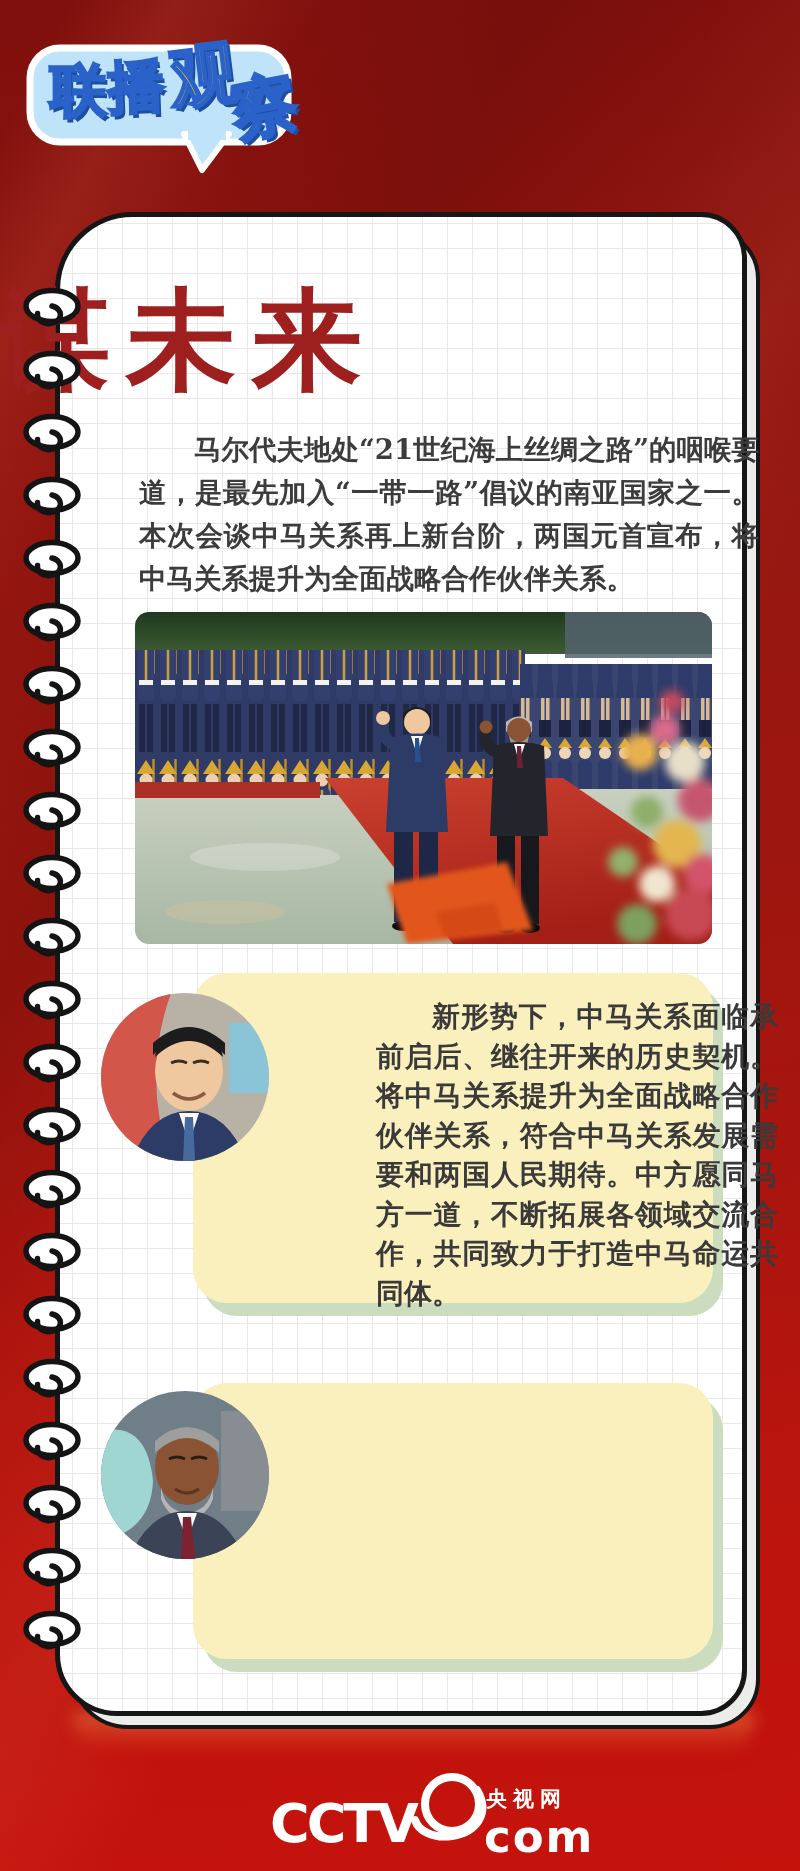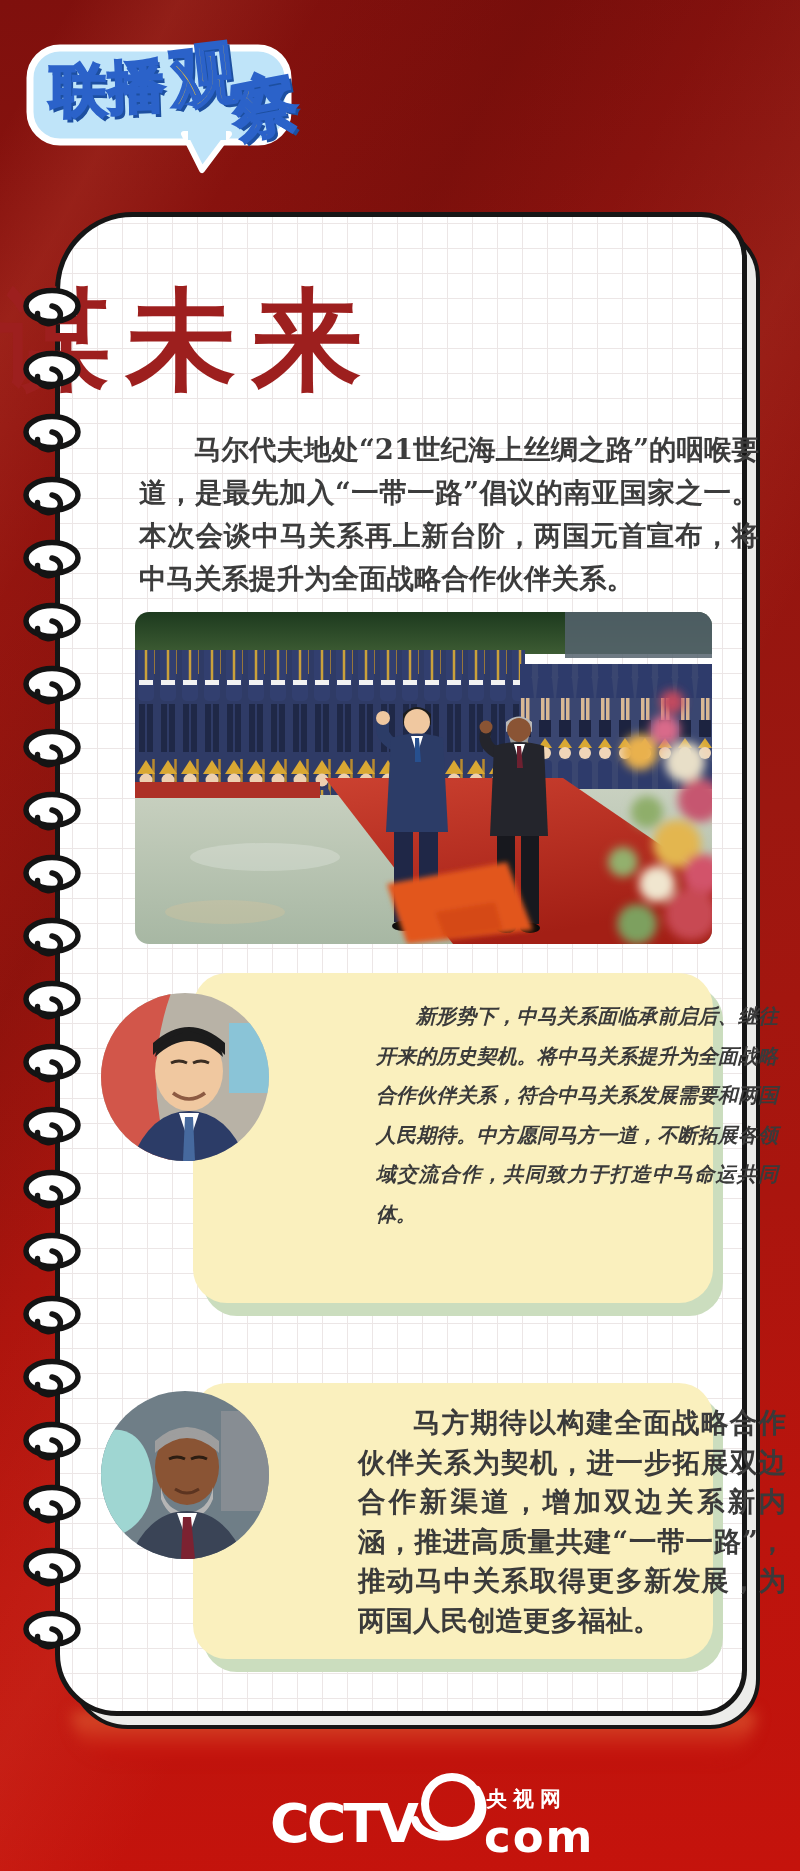--- a/index.html
+++ b/index.html
@@ -61,21 +61,21 @@
   .q1 .q-shadow{left:108px;top:13px;width:520px;height:330px;}
   .q2 .q-shadow{left:108px;top:13px;width:520px;height:276px;}
   .q-bubble{position:absolute;background:#faf0be;border-radius:34px;}
   .q1 .q-bubble{left:98px;top:0;width:520px;height:330px;}
   .q2 .q-bubble{left:98px;top:0;width:520px;height:276px;}
   .q-avatar{position:absolute;width:168px;height:168px;border-radius:50%;overflow:hidden;z-index:2;}
   .q1 .q-avatar{left:6px;top:20px;}
   .q2 .q-avatar{left:6px;top:8px;}
   .q-text{position:absolute;z-index:1;font-family:"DejaVu Serif","Liberation Serif",serif;
           font-weight:700;color:#3a3a3a;text-align:justify;text-indent:2em;}
-  .q1 .q-text{left:281px;top:24px;width:402px;font-size:20px;line-height:39.5px;font-style:italic;}
+  .q1 .q-text{left:281px;top:24px;width:402px;font-size:28px;line-height:39.5px;}
   .q2 .q-text{left:263px;top:20px;width:428px;font-size:27.5px;line-height:39.5px;}
 
   
   .footer-logo{position:absolute;left:238px;top:1770px;width:330px;height:98px;z-index:5;margin-left:32px;}
 </style>
 </head>
 <body>
 
 <div class="poster">
 
@@ -274,21 +274,20 @@
         <path d="M56,60 Q86,34 116,60 Q112,44 86,40 Q60,44 56,60 Z" fill="#9e9e9e"></path>
         <path d="M60,96 Q64,120 86,122 Q108,120 112,96 L112,108 Q104,128 86,128 Q68,128 60,108 Z" fill="#b5b5b5"></path>
         <path d="M68,68 Q76,64 84,68" stroke="#2c1d12" stroke-width="3" fill="none"></path>
         <path d="M90,68 Q98,64 106,68" stroke="#2c1d12" stroke-width="3" fill="none"></path>
         <path d="M74,98 Q86,106 98,98" stroke="#5c3420" stroke-width="3" fill="none"></path>
         <path d="M28,168 Q48,120 86,120 Q124,120 144,168 Z" fill="#3a4456"></path>
         <polygon points="76,122 96,122 86,150" fill="#ffffff"></polygon>
         <polygon points="82,126 90,126 94,168 80,168" fill="#7c2231"></polygon>
       </svg>
     </div>
-    <div class="q-text">马方期待以构建全面战略合作伙伴关系为契机，进一步拓展双边合作新渠道，增加双边关系新内涵，推进高质量共建“一带一路”，推动马中关系取得更多新发展，为两国人民创造更多福祉。</div>
   </div>
 
   <div class="footer-logo">
     <svg width="330" height="98" viewBox="0 0 330 98">
       <g>
         <text x="0" y="72" fill="#ffffff" font-family="DejaVu Sans, Liberation Sans, sans-serif" font-size="54" font-weight="800" letter-spacing="-3" aria-label="CCTV">CCTV</text>
       </g>
       <g>
         <circle cx="182" cy="34" r="27" fill="none" stroke="#ffffff" stroke-width="8"></circle>
         <path d="M207,20 C220,42 208,62 182,66 C162,69 148,60 145,50" fill="none" stroke="#ffffff" stroke-width="8" stroke-linecap="round"></path>

